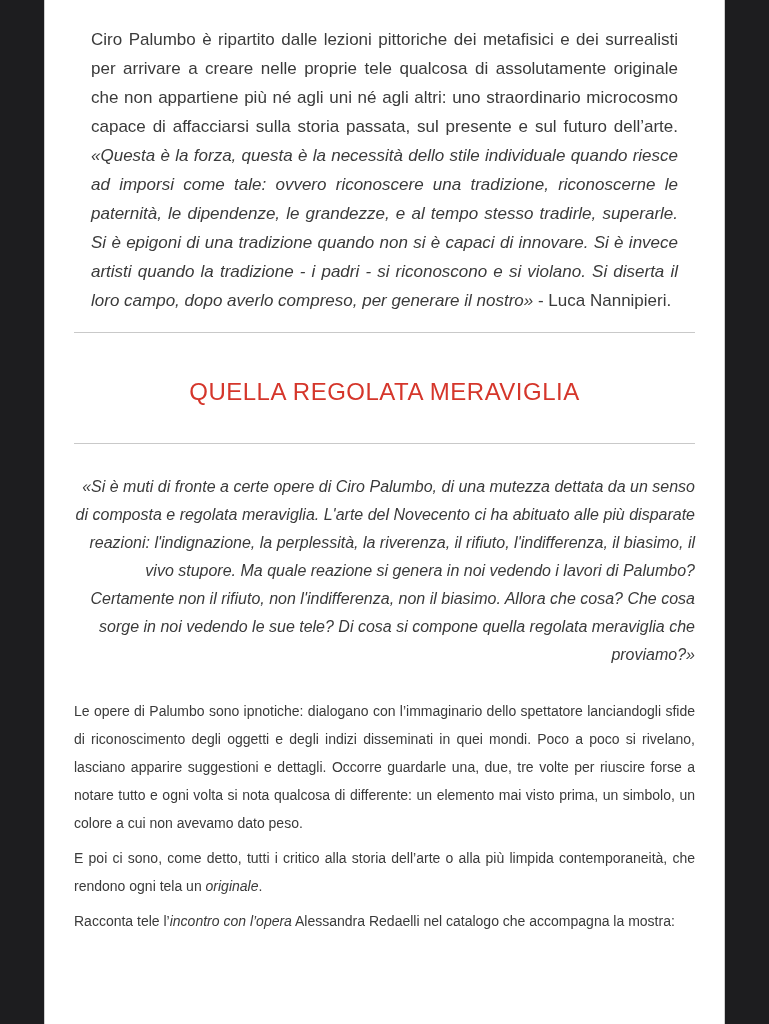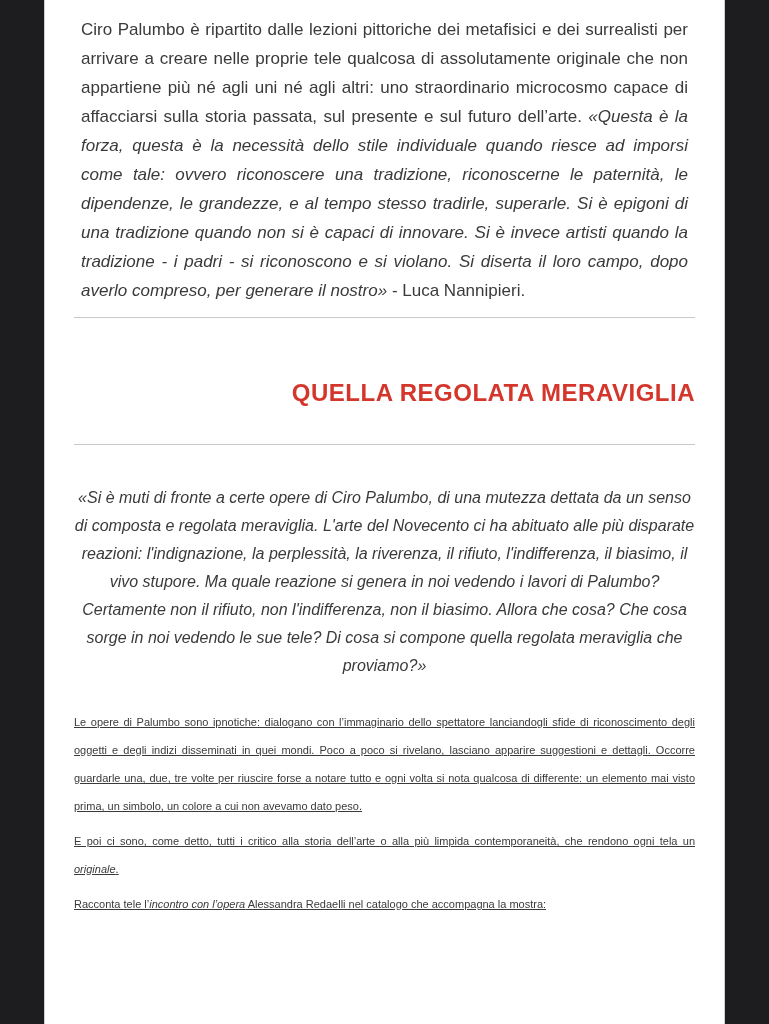--- a/index.html
+++ b/index.html
@@ -22,64 +22,63 @@
     width: 681px;
     min-height: 1024px;
     box-sizing: border-box;
     background: #ffffff;
     border-left: 1px solid #cfcfcf;
     border-right: 1px solid #cfcfcf;
     padding: 8px 29px 24px 29px;
     color: #3a3a3a;
   }
   .intro {
-    margin: 7px;
+    margin: 17px;
     font-size: 17px;
     line-height: 29px;
     text-align: justify;
   }
   .divider {
     border: 0;
     border-top: 1px solid #c9c9c9;
     height: 0;
     margin: 0;
   }
   .divider-top { margin-top: 12px; }
   .divider-bottom { margin-top: 37px; }
   .title {
-    margin: 60px 0 0 0;
-    text-align: right;
+    margin: 44px 0 0 0;
+    text-align: center;
     font-size: 24px;
-    font-weight: 700;
+    font-weight: 400;
     letter-spacing: 0.5px;
     line-height: 29px;
   }
   .quote {
-    margin: 39px 0 0 0;
+    margin: 29px 0 0 0;
     font-style: italic;
     font-size: 16px;
     line-height: 28px;
-    text-align: center;
+    text-align: right;
   }
   .attribution {
     margin-top: 26px;
     text-align: right;
     font-size: 13.5px;
     line-height: 17px;
     color: #3c3c3c;
   }
   .body-block {
     margin-top: 28px;
   }
   .body-block p {
     margin: 0 0 7px 0;
-    font-size: 11px;
+    font-size: 14px;
     line-height: 28px;
     text-align: justify;
-    text-decoration: underline;
   }
   .it { font-style: italic; }
 </style>
 </head>
 <body>
 
 <div class="frame" style="background: rgb(29, 29, 31);">
   <div class="page">
 
     <p class="intro"><span>Ciro Palumbo è ripartito dalle lezioni pittoriche dei metafisici e dei surrealisti per arrivare a creare nelle proprie tele qualcosa di assolutamente originale che non appartiene più né agli uni né agli altri: uno straordinario microcosmo capace di affacciarsi sulla storia passata, sul presente e sul futuro dell’arte. </span><span class="it">«Questa è la forza, questa è la necessità dello stile individuale quando riesce ad imporsi come tale: ovvero riconoscere una tradizione, riconoscerne le paternità, le dipendenze, le grandezze, e al tempo stesso tradirle, superarle. Si è epigoni di una tradizione quando non si è capaci di innovare. Si è invece artisti quando la tradizione - i padri - si riconoscono e si violano. Si diserta il loro campo, dopo averlo compreso, per generare il nostro»</span><span> - Luca Nannipieri.</span></p>

